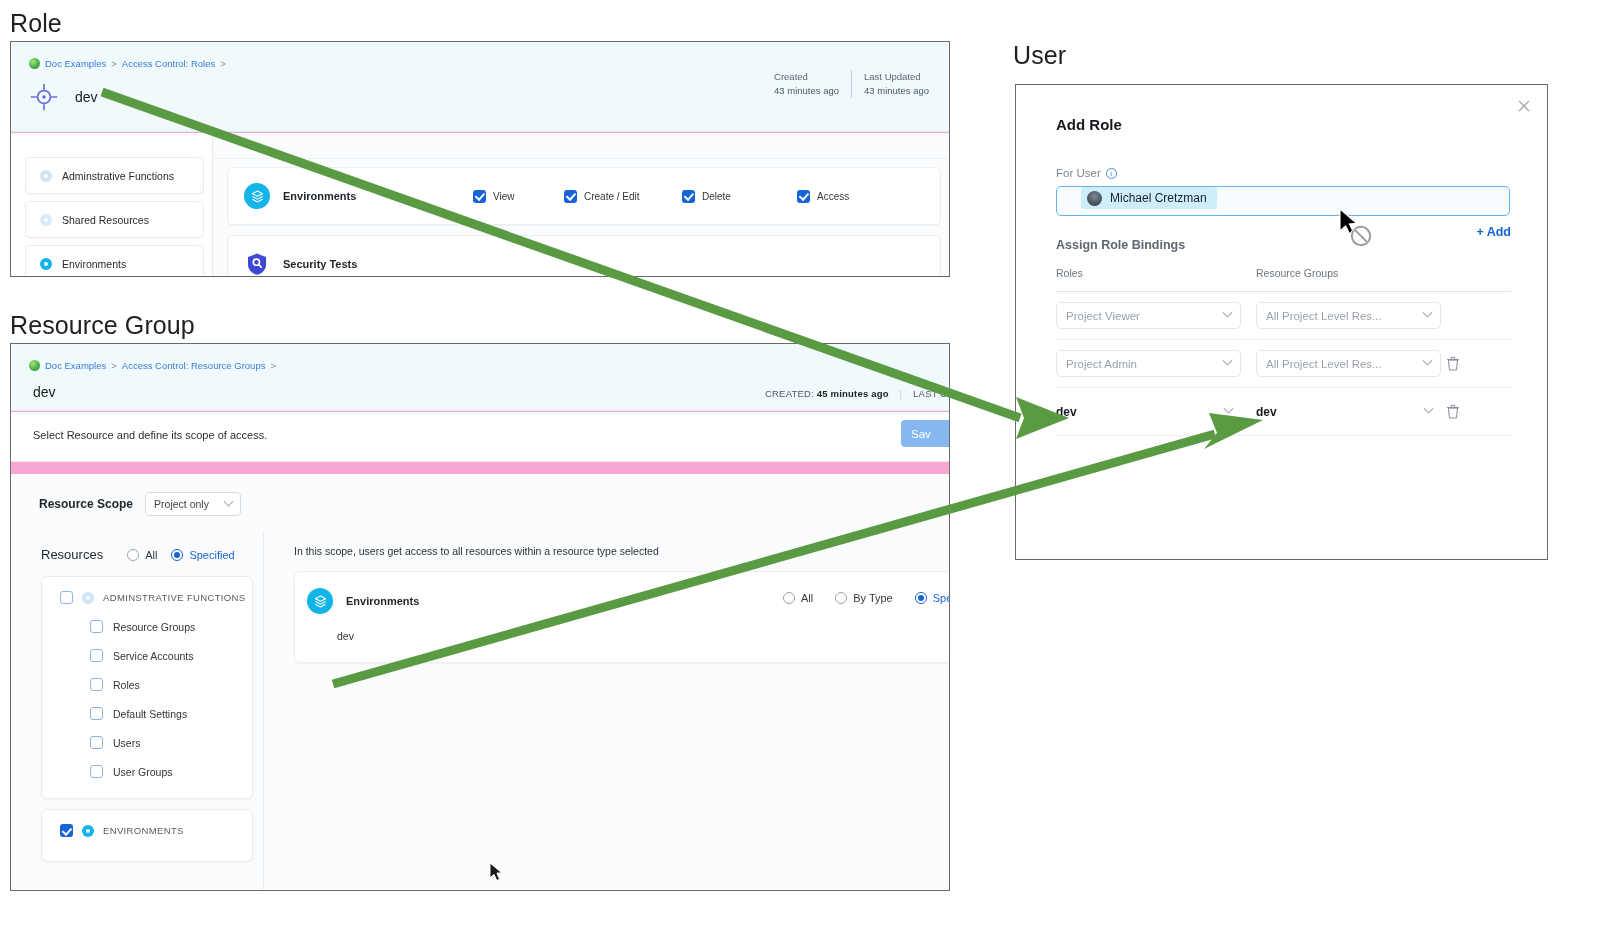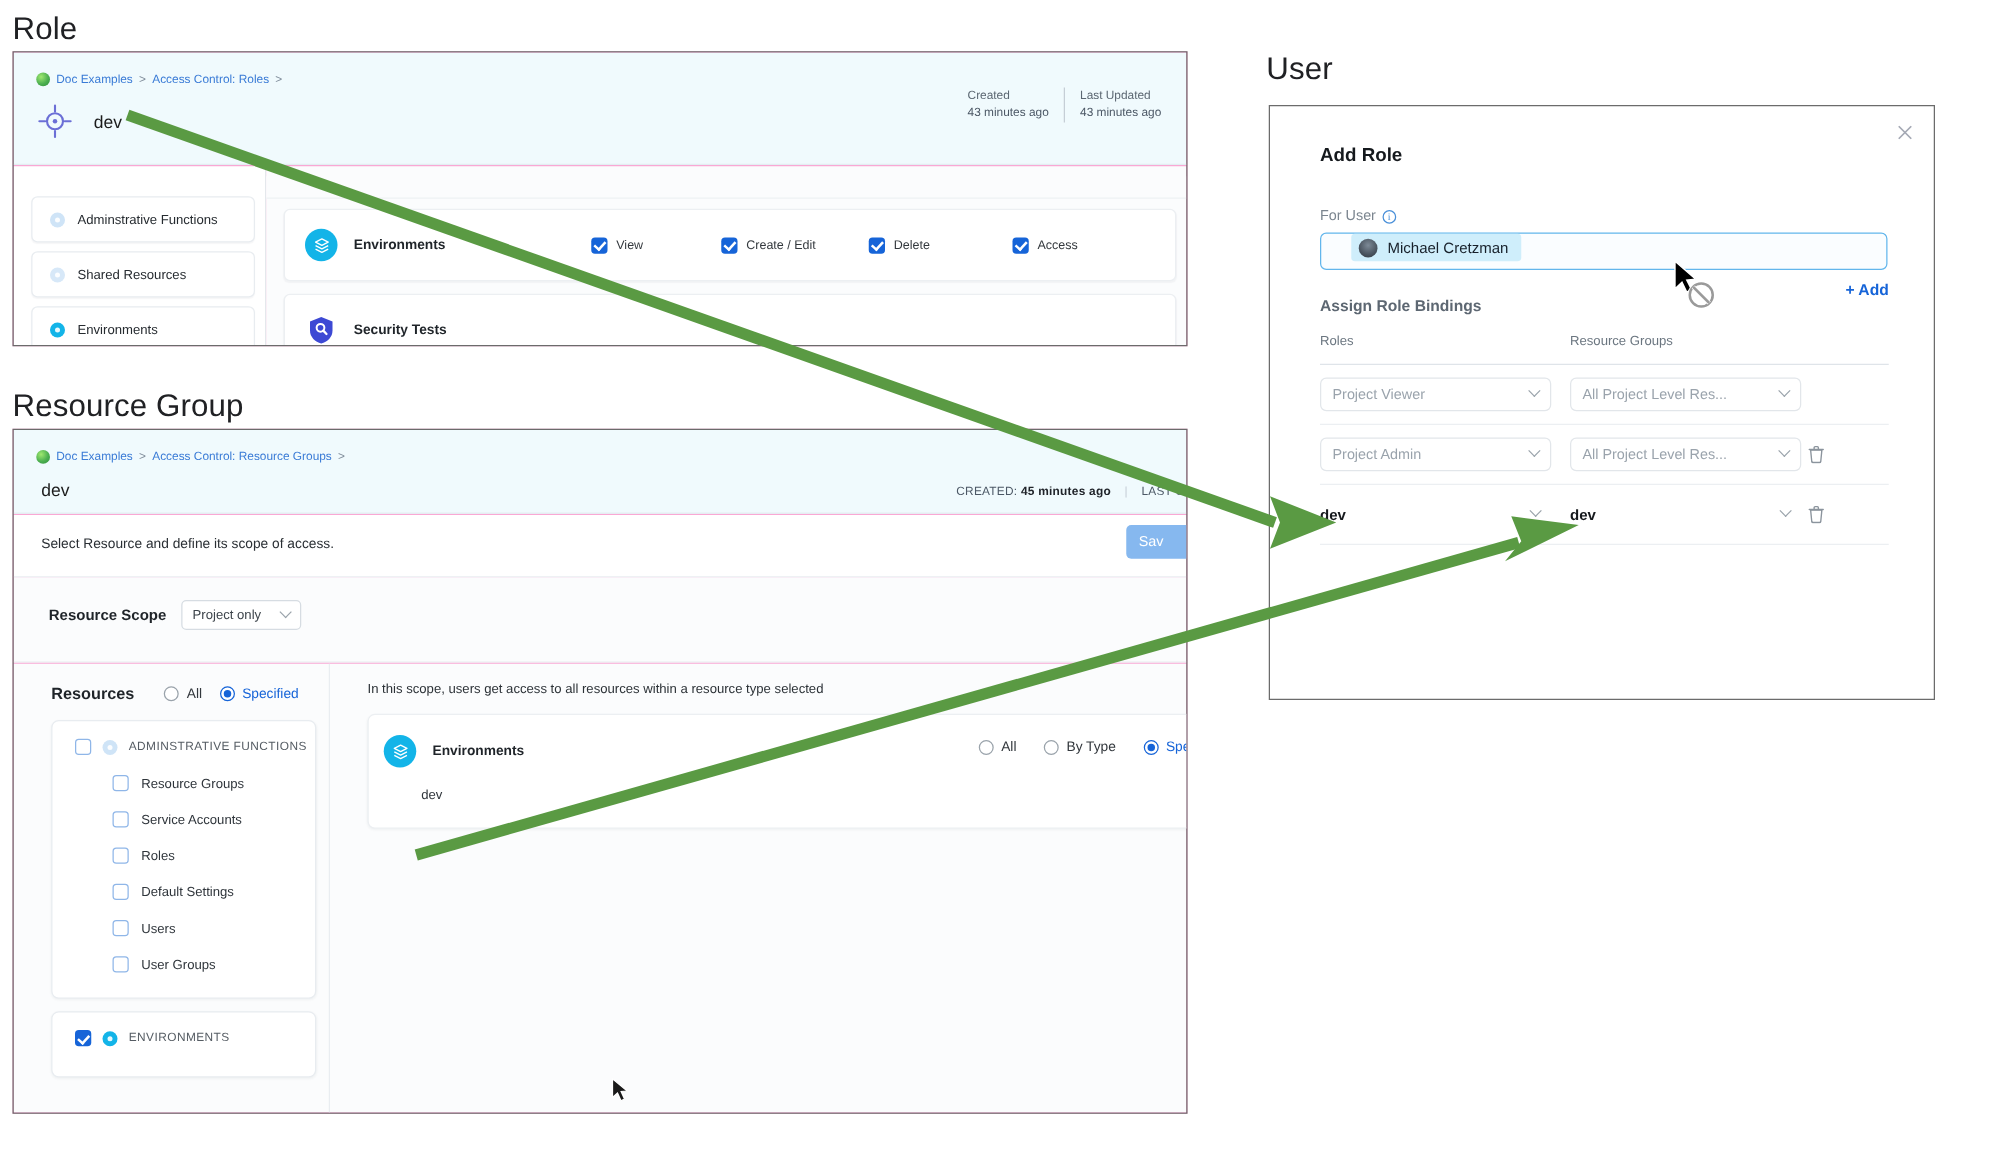--- a/index.html
+++ b/index.html
@@ -136,38 +136,38 @@
     background: #fff; border-bottom: 1px solid #e9edf1;
   }
   #rg-sub .txt { position: absolute; left: 22px; top: 17px; font-size: 11px; color: #2a2f34; }
   #rg-save {
     position: absolute; right: -14px; top: 8px; width: 62px; height: 27px;
     background: #86b8ef; color: #fff; border-radius: 4px; border: none;
     font-size: 11.5px; font-family: inherit; display: flex; align-items: center; padding-left: 10px;
   }
 
   #rg-scope {
-    position: absolute; left: 0; right: 0; top: 118px; height: 68px;
+    position: absolute; left: 0; right: 0; top: 130px; height: 68px;
     background: #fbfcfd; border-bottom: 1px solid #eef1f4;
   }
   .scope-inner { position: absolute; left: 28px; top: 18px; display: flex; align-items: center; gap: 12px; }
   .scope-lab { font-size: 12px; font-weight: 700; color: #1f2429; }
   .sel {
     height: 24px; border: 1px solid #d6dce2; border-radius: 4px; background: #fff;
     display: flex; align-items: center; gap: 16px; padding: 0 8px;
     font-size: 10.5px; color: #3d444b;
   }
   .chev { width: 7px; height: 7px; border-right: 1.3px solid #9aa3ab; border-bottom: 1.3px solid #9aa3ab;
           transform: rotate(45deg) translate(-2px,-2px); flex:none; }
 
   #rg-body { position: absolute; left: 0; right: 0; top: 187px; bottom: 0; background: #fbfcfd; display: flex; }
 
   #rg-left { width: 252px; padding: 16px 10px 0 30px; }
   .res-head { display: flex; align-items: center; gap: 14px; margin-bottom: 14px; }
-  .res-head .lab { font-size: 13px; font-weight: 700; color: #1f2429; margin-right: 10px; }
+  .res-head .lab { font-size: 13px; font-weight: 400; color: #1f2429; margin-right: 10px; }
   .radio { display: flex; align-items: center; gap: 6px; font-size: 11px; color: #33383d; }
   .rd { width: 12px; height: 12px; border-radius: 50%; border: 1.4px solid #9aa3ab; flex: none; position: relative; background:#fff;}
   .rd.on { border-color: #1664d8; }
   .rd.on::after { content:""; position:absolute; inset:2px; border-radius:50%; background:#1664d8; }
   .radio.sel-blue { color: #1664d8; }
 
   .res-card {
     background: #fff; border: 1px solid #e8ecf0; border-radius: 6px;
     box-shadow: 0 1px 2px rgba(20,30,45,.05); padding: 14px 0 12px 0; margin-bottom: 10px;
   }
@@ -306,21 +306,21 @@
         <div class="perm-row">
           <span class="rico rico-env">
             <svg width="15" height="15" viewBox="0 0 16 16">
               <path d="M8 2.2 13.4 5 8 7.8 2.6 5z" fill="none" stroke="#fff" stroke-width="1.1" stroke-linejoin="round"></path>
               <path d="M2.6 8 8 10.8 13.4 8" fill="none" stroke="#fff" stroke-width="1.1" stroke-linejoin="round"></path>
               <path d="M2.6 11 8 13.8 13.4 11" fill="none" stroke="#fff" stroke-width="1.1" stroke-linejoin="round"></path>
             </svg>
           </span>
           <span class="rname">Environments</span>
           <span class="perm-checks">
-            <span class="ck" style="width:104px">
+            <span class="ck" style="width:91px">
               <span class="cb"></span>
               <span>View</span>
             </span>
             <span class="ck" style="width:118px">
               <span class="cb"></span>
               <span>Create / Edit</span>
             </span>
             <span class="ck" style="width:115px">
               <span class="cb"></span>
               <span>Delete</span>

